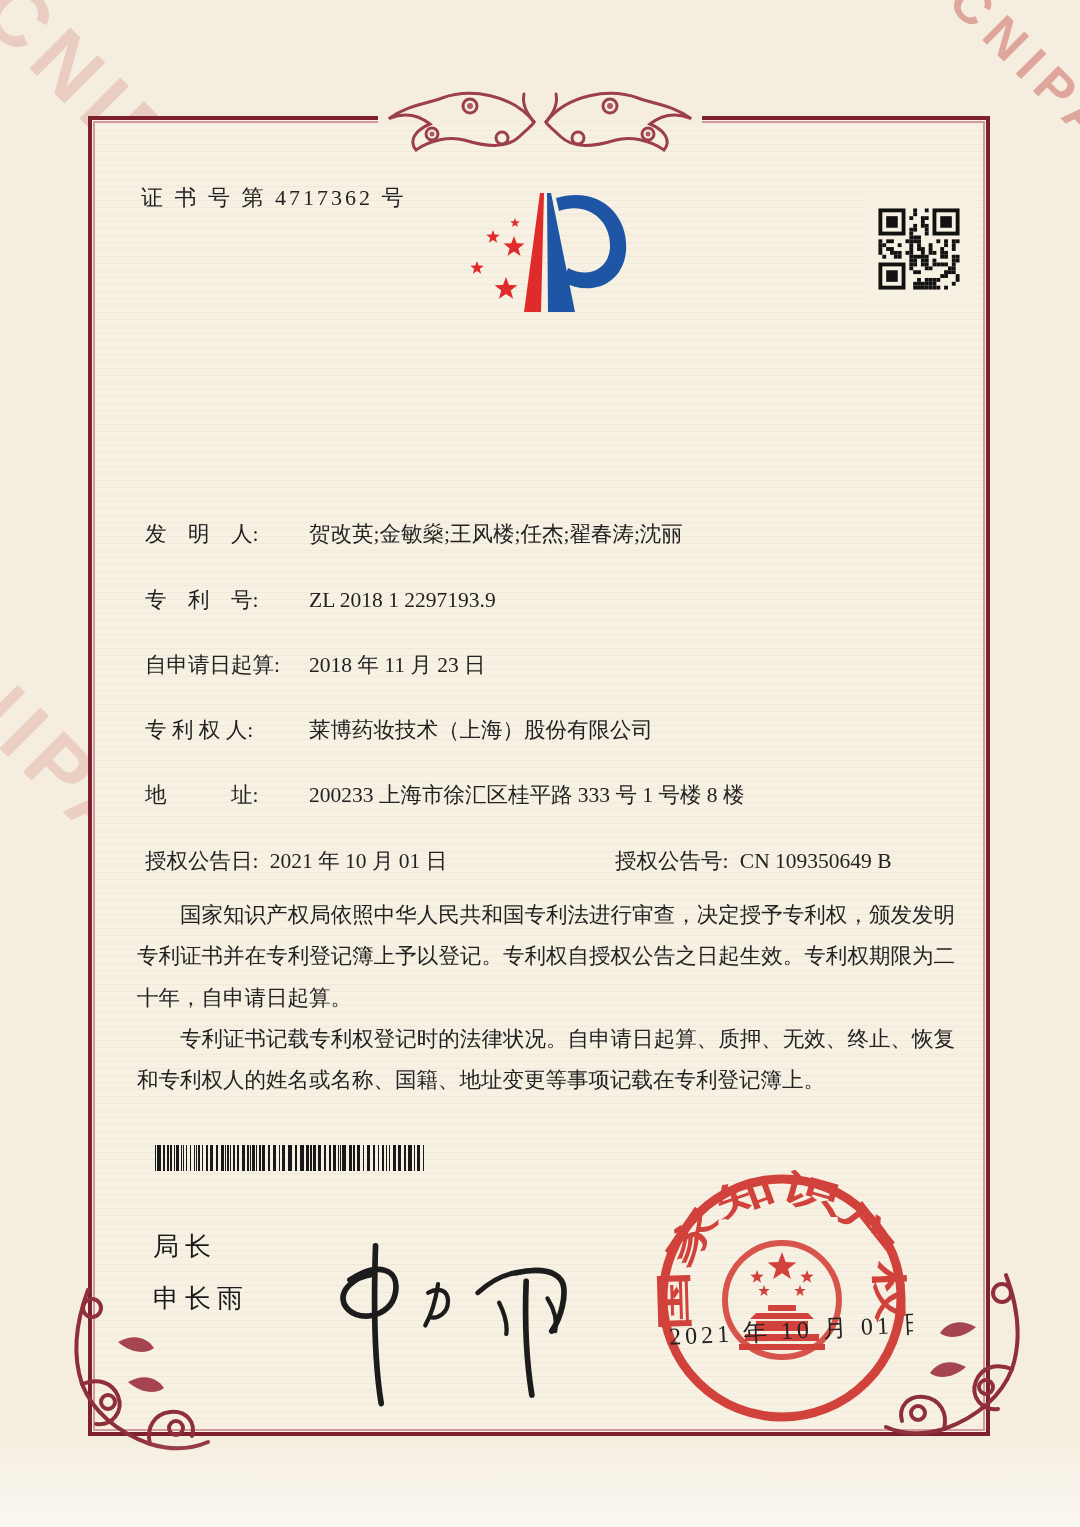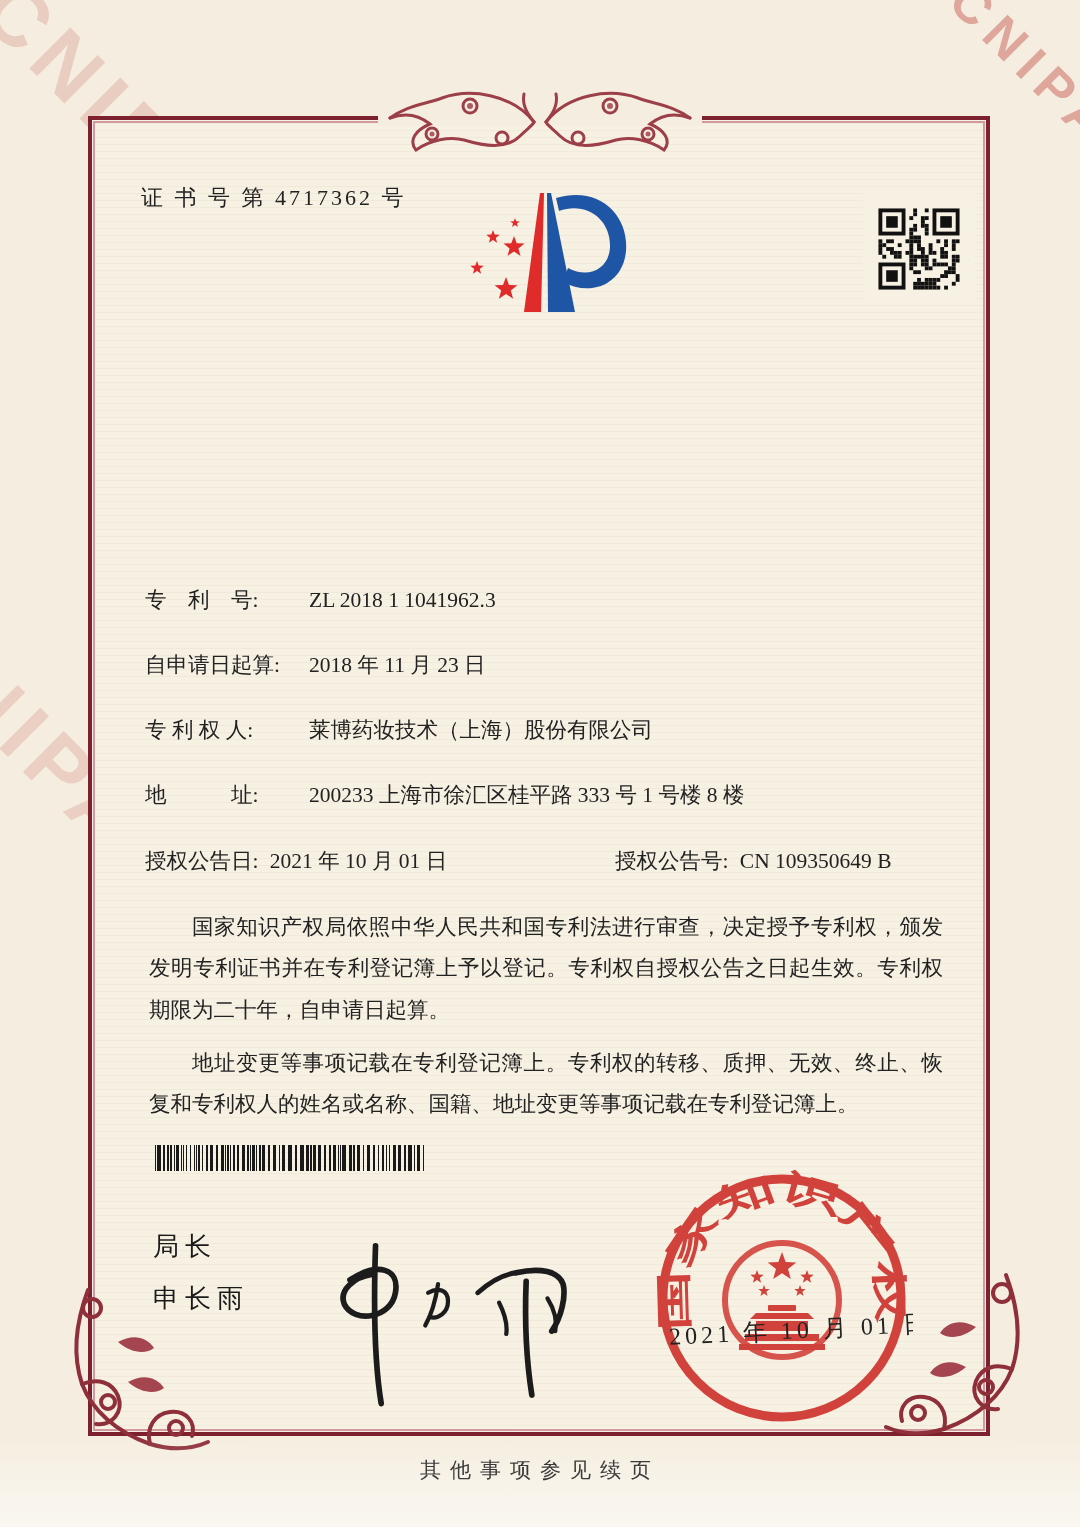--- a/index.html
+++ b/index.html
@@ -46,21 +46,21 @@
   .field-row{position:absolute;left:50px;font-size:21.5px;white-space:nowrap;color:#222;}
   .field-label{display:inline-block;min-width:158px;}
   .field-value{margin-left:6px;}
   .r1{top:328px;} .r2{top:396px;} .r3{top:462px;} .r4{top:527px;}
   .r5{top:592px;font-family:Liberation Serif, serif;} .r6{top:657px;} .r7{top:723px;}
   .grant-pair2{position:absolute;left:470px;top:0;white-space:nowrap;}
   .grant-row{width:830px;}
 
   .paras{position:absolute;left:42px;top:772px;width:818px;font-size:21.5px;
          line-height:1.92;text-align:justify;color:#222;}
-  .paras p{margin:12px;text-indent:2em;}
+  .paras p{margin:0;text-indent:2em;}
 
   .barcode{position:absolute;left:60px;top:1022px;width:278px;height:26px;
            display:flex;align-items:stretch;}
   .barcode div{background:#191919;}
   .barcode .sp{background:transparent;}
 
   .chief-label{position:absolute;left:58px;top:1106px;font-size:26px;letter-spacing:6px;color:#1a1a1a;}
   .chief-name{position:absolute;left:58px;top:1158px;font-size:26px;letter-spacing:6px;color:#1a1a1a;}
 
   .sig{position:absolute;left:218px;top:1066px;width:270px;height:270px;}
@@ -237,22 +237,25 @@
             <rect x="6" y="6" width="3" height="3" fill="#111"></rect>
             <rect x="18" y="4" width="7" height="7" fill="#111"></rect>
             <rect x="19" y="5" width="5" height="5" fill="#f7f1e3"></rect>
             <rect x="20" y="6" width="3" height="3" fill="#111"></rect>
             <rect x="4" y="18" width="7" height="7" fill="#111"></rect>
             <rect x="5" y="19" width="5" height="5" fill="#f7f1e3"></rect>
             <rect x="6" y="20" width="3" height="3" fill="#111"></rect>
           </svg>
 
 
+        <div class="field-row r2">
+          <span class="field-label">发　明　人:</span><span class="field-value">贺改英;金敏燊;王风楼;任杰;翟春涛;沈丽</span>
+        </div>
         <div class="field-row r3">
-          <span class="field-label">专　利　号:</span><span class="field-value">ZL 2018 1 1041962.3</span>
+          <span class="field-label">专　利　号:</span><span class="field-value">ZL 2018 1 2297193.9</span>
         </div>
         <div class="field-row r4">
           <span class="field-label">自申请日起算:</span><span class="field-value">2018 年 11 月 23 日</span>
         </div>
         <div class="field-row r5">
           <span class="field-label">专 利 权 人:</span><span class="field-value">莱博药妆技术（上海）股份有限公司</span>
         </div>
         <div class="field-row r6">
           <span class="field-label">地　　　址:</span><span class="field-value">200233 上海市徐汇区桂平路 333 号 1 号楼 8 楼</span>
         </div>
@@ -260,21 +263,21 @@
           <span>授权公告日:</span>
           <span class="field-value">2021 年 10 月 01 日</span>
           <span class="grant-pair2">
             <span>授权公告号:</span>
             <span class="field-value">CN 109350649 B</span>
           </span>
         </div>
 
         <div class="paras">
           <p>国家知识产权局依照中华人民共和国专利法进行审查，决定授予专利权，颁发发明专利证书并在专利登记簿上予以登记。专利权自授权公告之日起生效。专利权期限为二十年，自申请日起算。</p>
-          <p>地址变更等事项记载在专利登记簿上。专利权的转移、质押、无效、终止、恢复和专利权人的姓名或名称、国籍、地址变更等事项记载在专利登记簿上。</p>
+          <p>专利证书记载专利权登记时的法律状况。自申请日起算、质押、无效、终止、恢复和专利权人的姓名或名称、国籍、地址变更等事项记载在专利登记簿上。</p>
         </div>
 
         <div class="barcode" id="barcode">
             <div style="width: 1px;"></div>
             <div class="sp" style="width: 1px;"></div>
             <div style="width: 4px;"></div>
             <div class="sp" style="width: 2px;"></div>
             <div style="width: 2px;"></div>
             <div class="sp" style="width: 2px;"></div>
             <div style="width: 2px;"></div>
@@ -488,15 +491,14 @@
       <path d="M92,162 C88,146 96,132 112,130 C128,128 138,140 134,154"></path>
       <circle cx="34" cy="26" r="9"></circle>
       <circle cx="50" cy="120" r="7"></circle>
       <circle cx="118" cy="146" r="7"></circle>
       <path d="M60,60 C74,52 88,54 96,66 C88,72 74,72 60,60 Z" fill="#a4454f" stroke="none"></path>
       <path d="M70,100 C84,92 98,94 106,106 C98,112 84,112 70,100 Z" fill="#a4454f" stroke="none"></path>
     </g>
   </svg>
 
   <div class="bottom-wash"></div>
-  <div class="bottom-note">其他事项参见续页</div>
 
 </div>
 
 </body></html>

